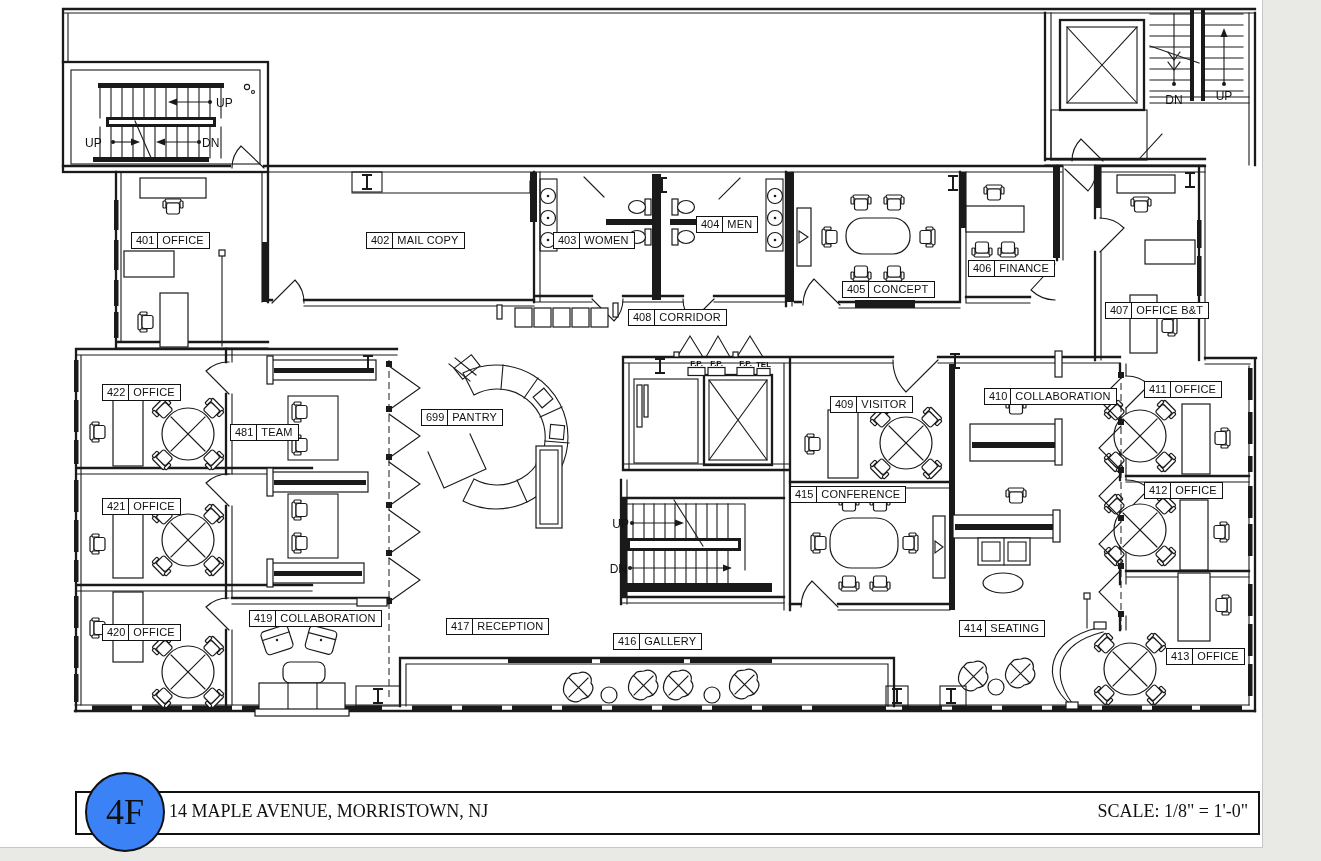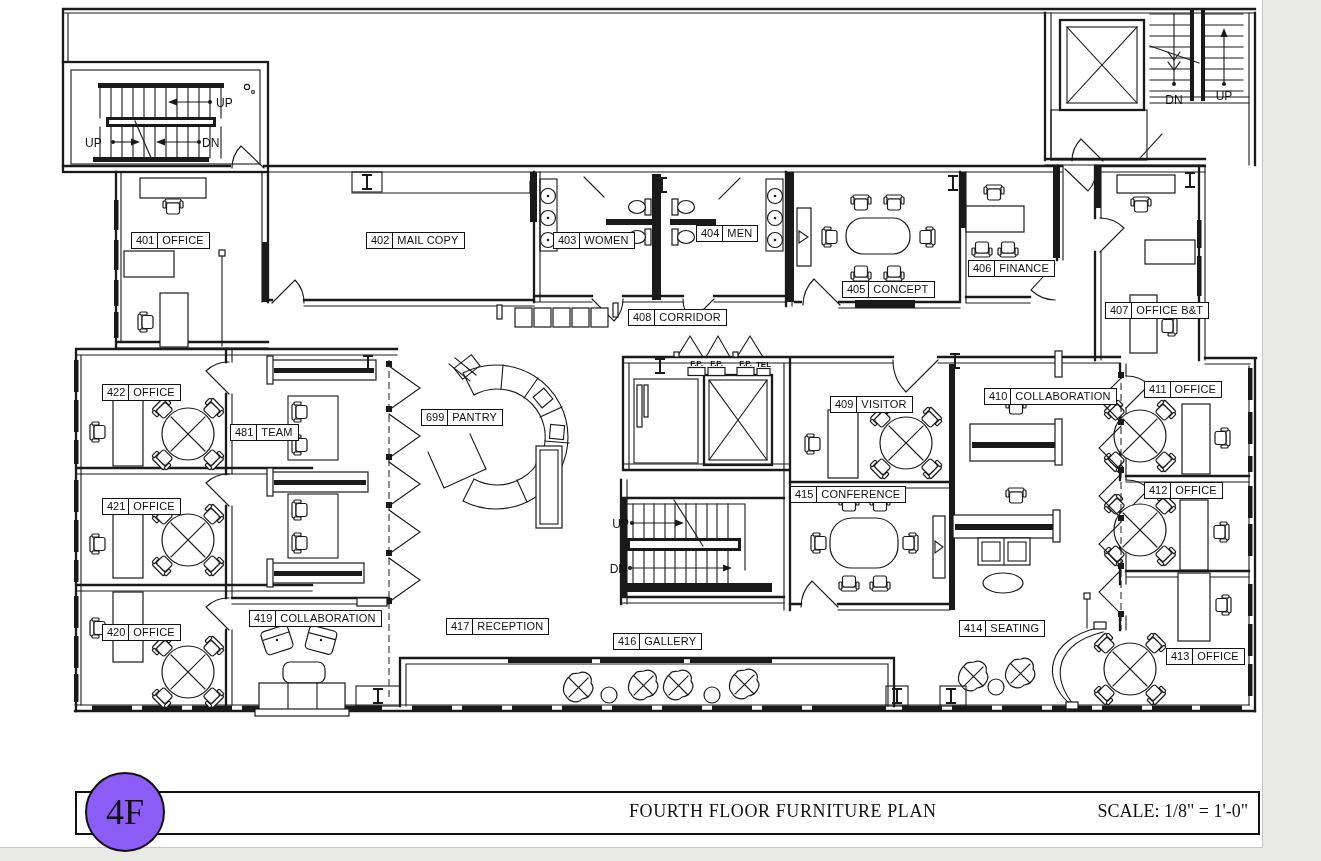--- a/index.html
+++ b/index.html
@@ -16,21 +16,21 @@
   .dash{stroke:#1a1a1a;stroke-width:1;fill:none;stroke-dasharray:7 4;}
   text.ann{font-family:"Liberation Sans",sans-serif;font-size:12px;fill:#111;}
   text.tiny{font-family:"Liberation Sans",sans-serif;font-size:8px;font-weight:700;fill:#111;}
   .rl{position:absolute;display:flex;align-items:flex-start;border:1.2px solid #111;background:#fff;
       font-size:11px;line-height:13px;color:#111;white-space:nowrap;z-index:5;}
   .rl .num{padding:1px 3px 1px 4px;border-right:1.2px solid #111;}
   .rl .name{padding:1px 5px 1px 4px;letter-spacing:.2px;}
   .titlebar{position:absolute;left:75px;top:791px;width:1181px;height:40px;border:2px solid #111;
             background:#fff;font-family:"Liberation Serif",serif;font-size:18px;color:#111;z-index:6;}
   .tb-circle{position:absolute;left:8px;top:-21px;width:76px;height:76px;border:2.5px solid #111;
-             border-radius:50%;background:#8b5cf6;display:flex;align-items:center;justify-content:center;
+             border-radius:50%;background:#3b82f6;display:flex;align-items:center;justify-content:center;
              font-size:36px;font-family:"Liberation Serif",serif;}
   .tb-address{position:absolute;left:92px;top:8px;}
   .tb-title{position:absolute;left:552px;top:8px;letter-spacing:.6px;}
   .tb-scale{position:absolute;right:10px;top:8px;}
 </style>
 </head>
 <body>
 
 <div class="sheet"></div>
 
@@ -467,21 +467,21 @@
     <span class="name">OFFICE</span>
   </div>
 <div class="rl" style="left:366px;top:232px">
     <span class="num">402</span>
     <span class="name">MAIL COPY</span>
   </div>
 <div class="rl" style="left:553px;top:232px">
     <span class="num">403</span>
     <span class="name">WOMEN</span>
   </div>
-<div class="rl" style="left:696px;top:225px">
+<div class="rl" style="left:696px;top:216px">
     <span class="num">404</span>
     <span class="name">MEN</span>
   </div>
 <div class="rl" style="left:842px;top:281px">
     <span class="num">405</span>
     <span class="name">CONCEPT</span>
   </div>
 <div class="rl" style="left:968px;top:260px">
     <span class="num">406</span>
     <span class="name">FINANCE</span>
@@ -550,15 +550,15 @@
     <span class="num">422</span>
     <span class="name">OFFICE</span>
   </div>
 <div class="rl" style="left:230px;top:424px">
     <span class="num">481</span>
     <span class="name">TEAM</span>
   </div>
 
 <div class="titlebar">
   <div class="tb-circle">4F</div>
-  <div class="tb-title">FOURTH FLOOR FURNITURE  PLAN</div>
+  <div class="tb-address">14 MAPLE AVENUE, MORRISTOWN, NJ</div>
   <div class="tb-scale">SCALE: 1/8" = 1'-0"</div>
 </div>
 
 </body></html>

